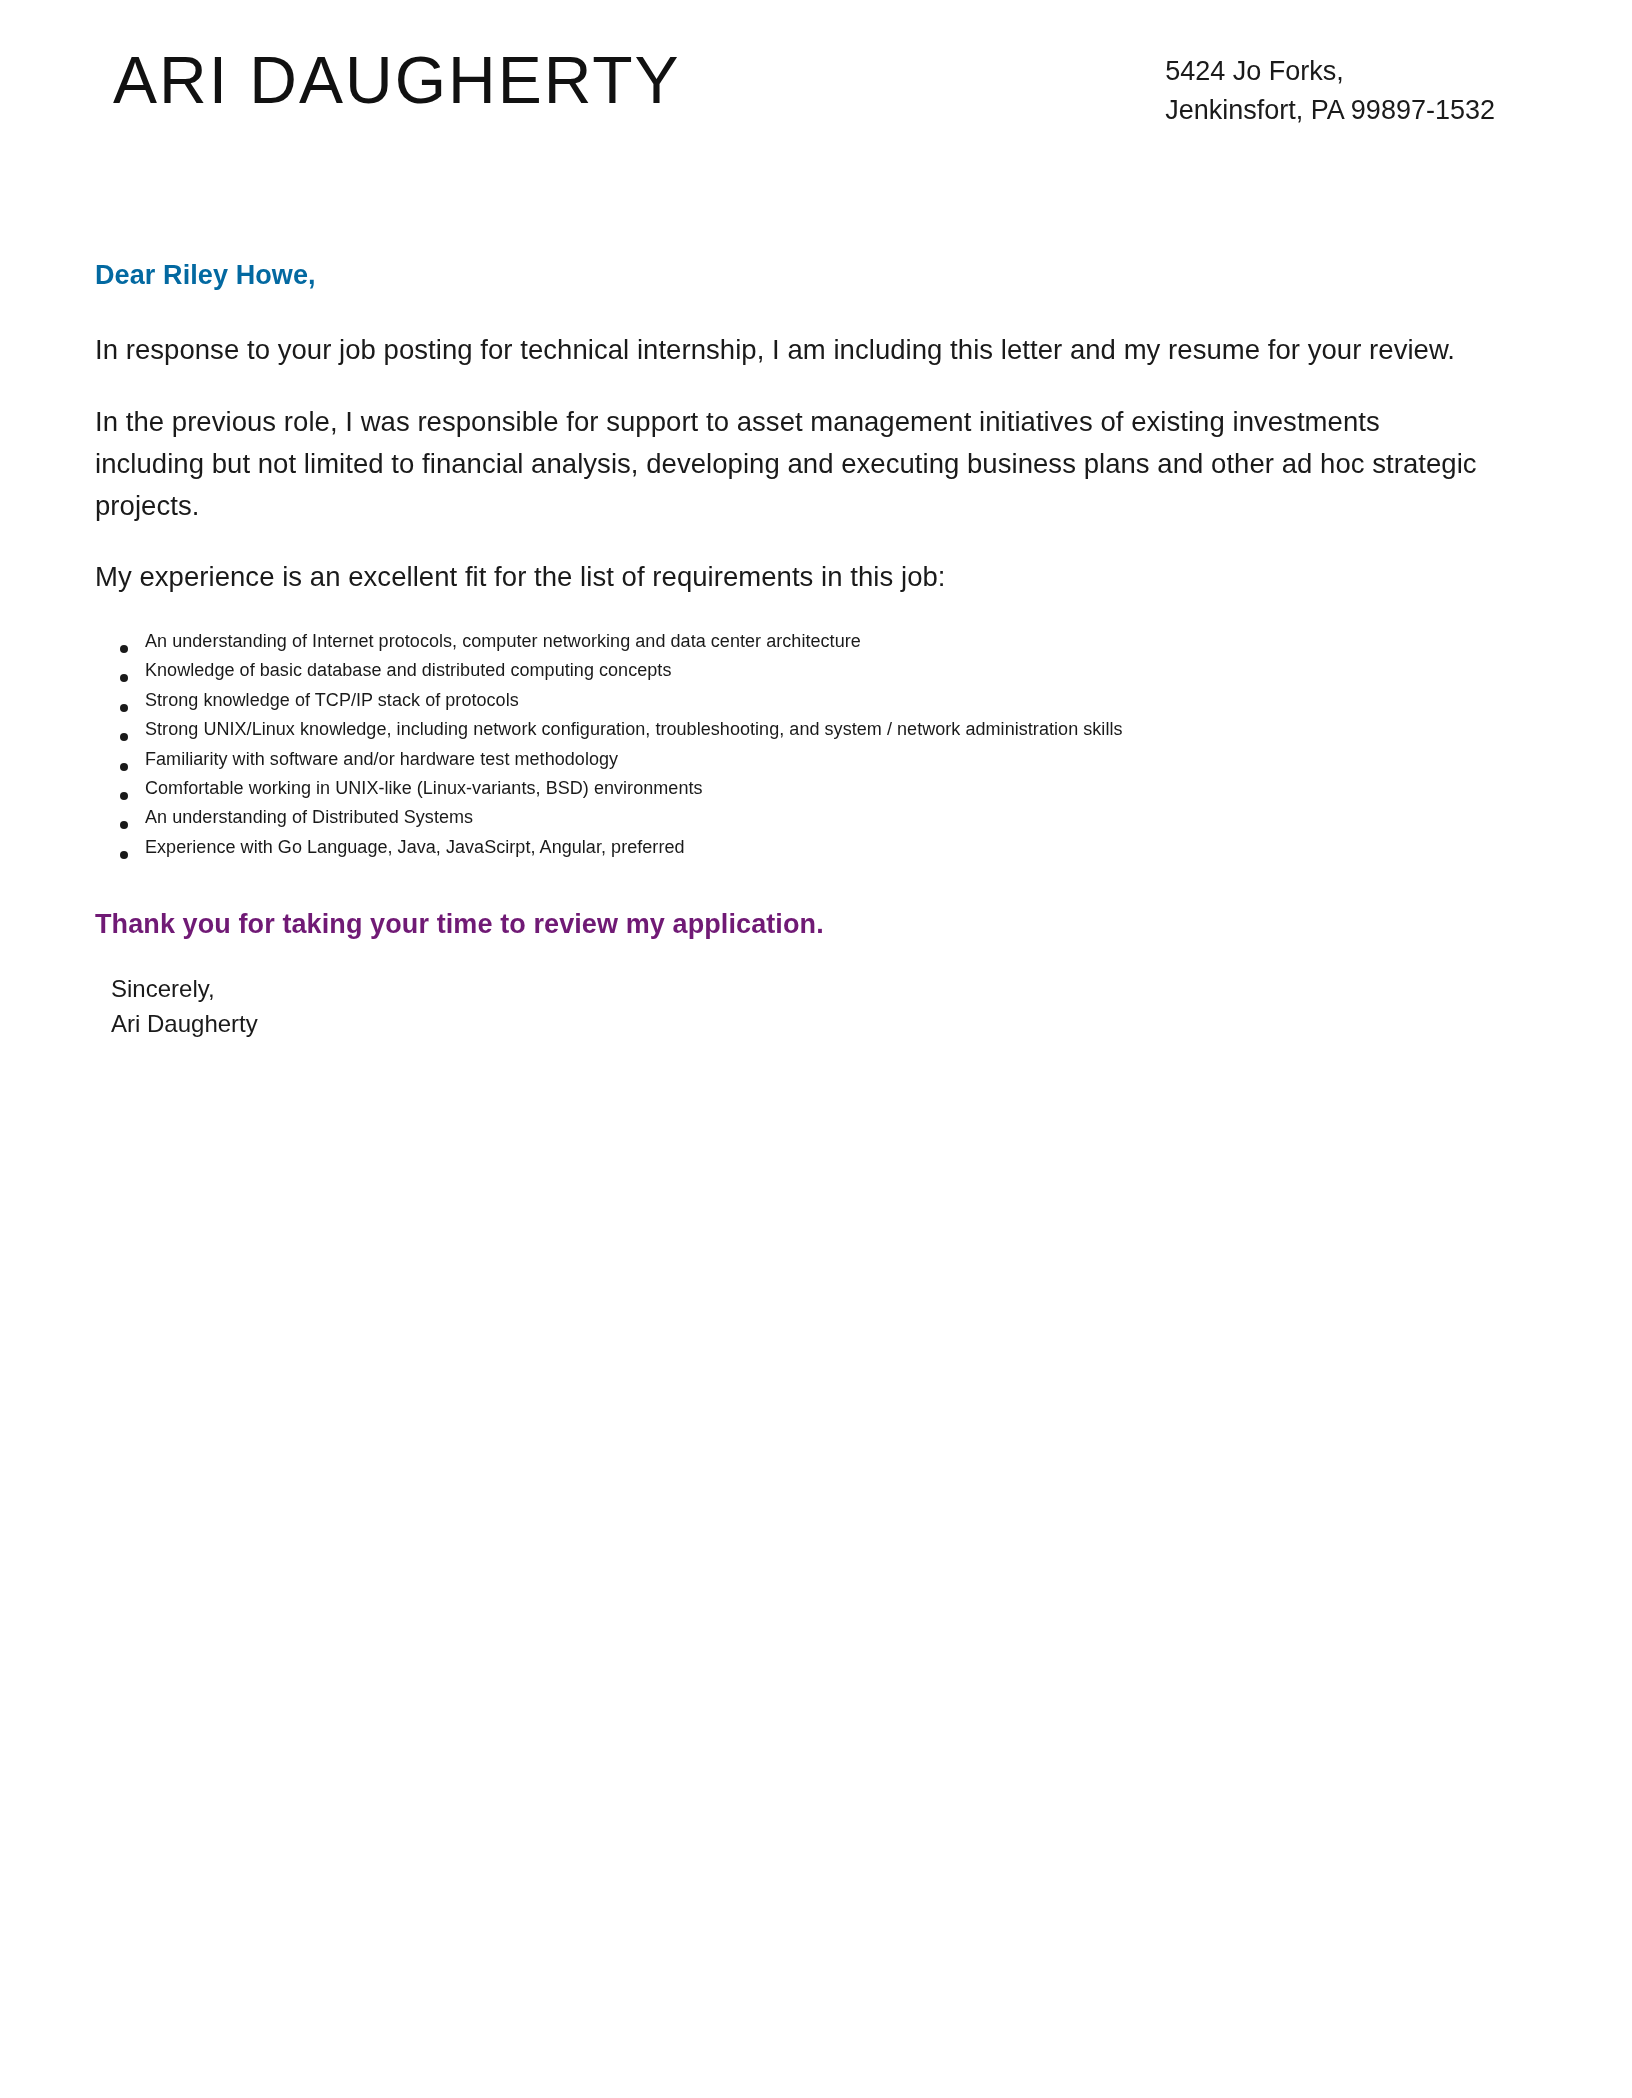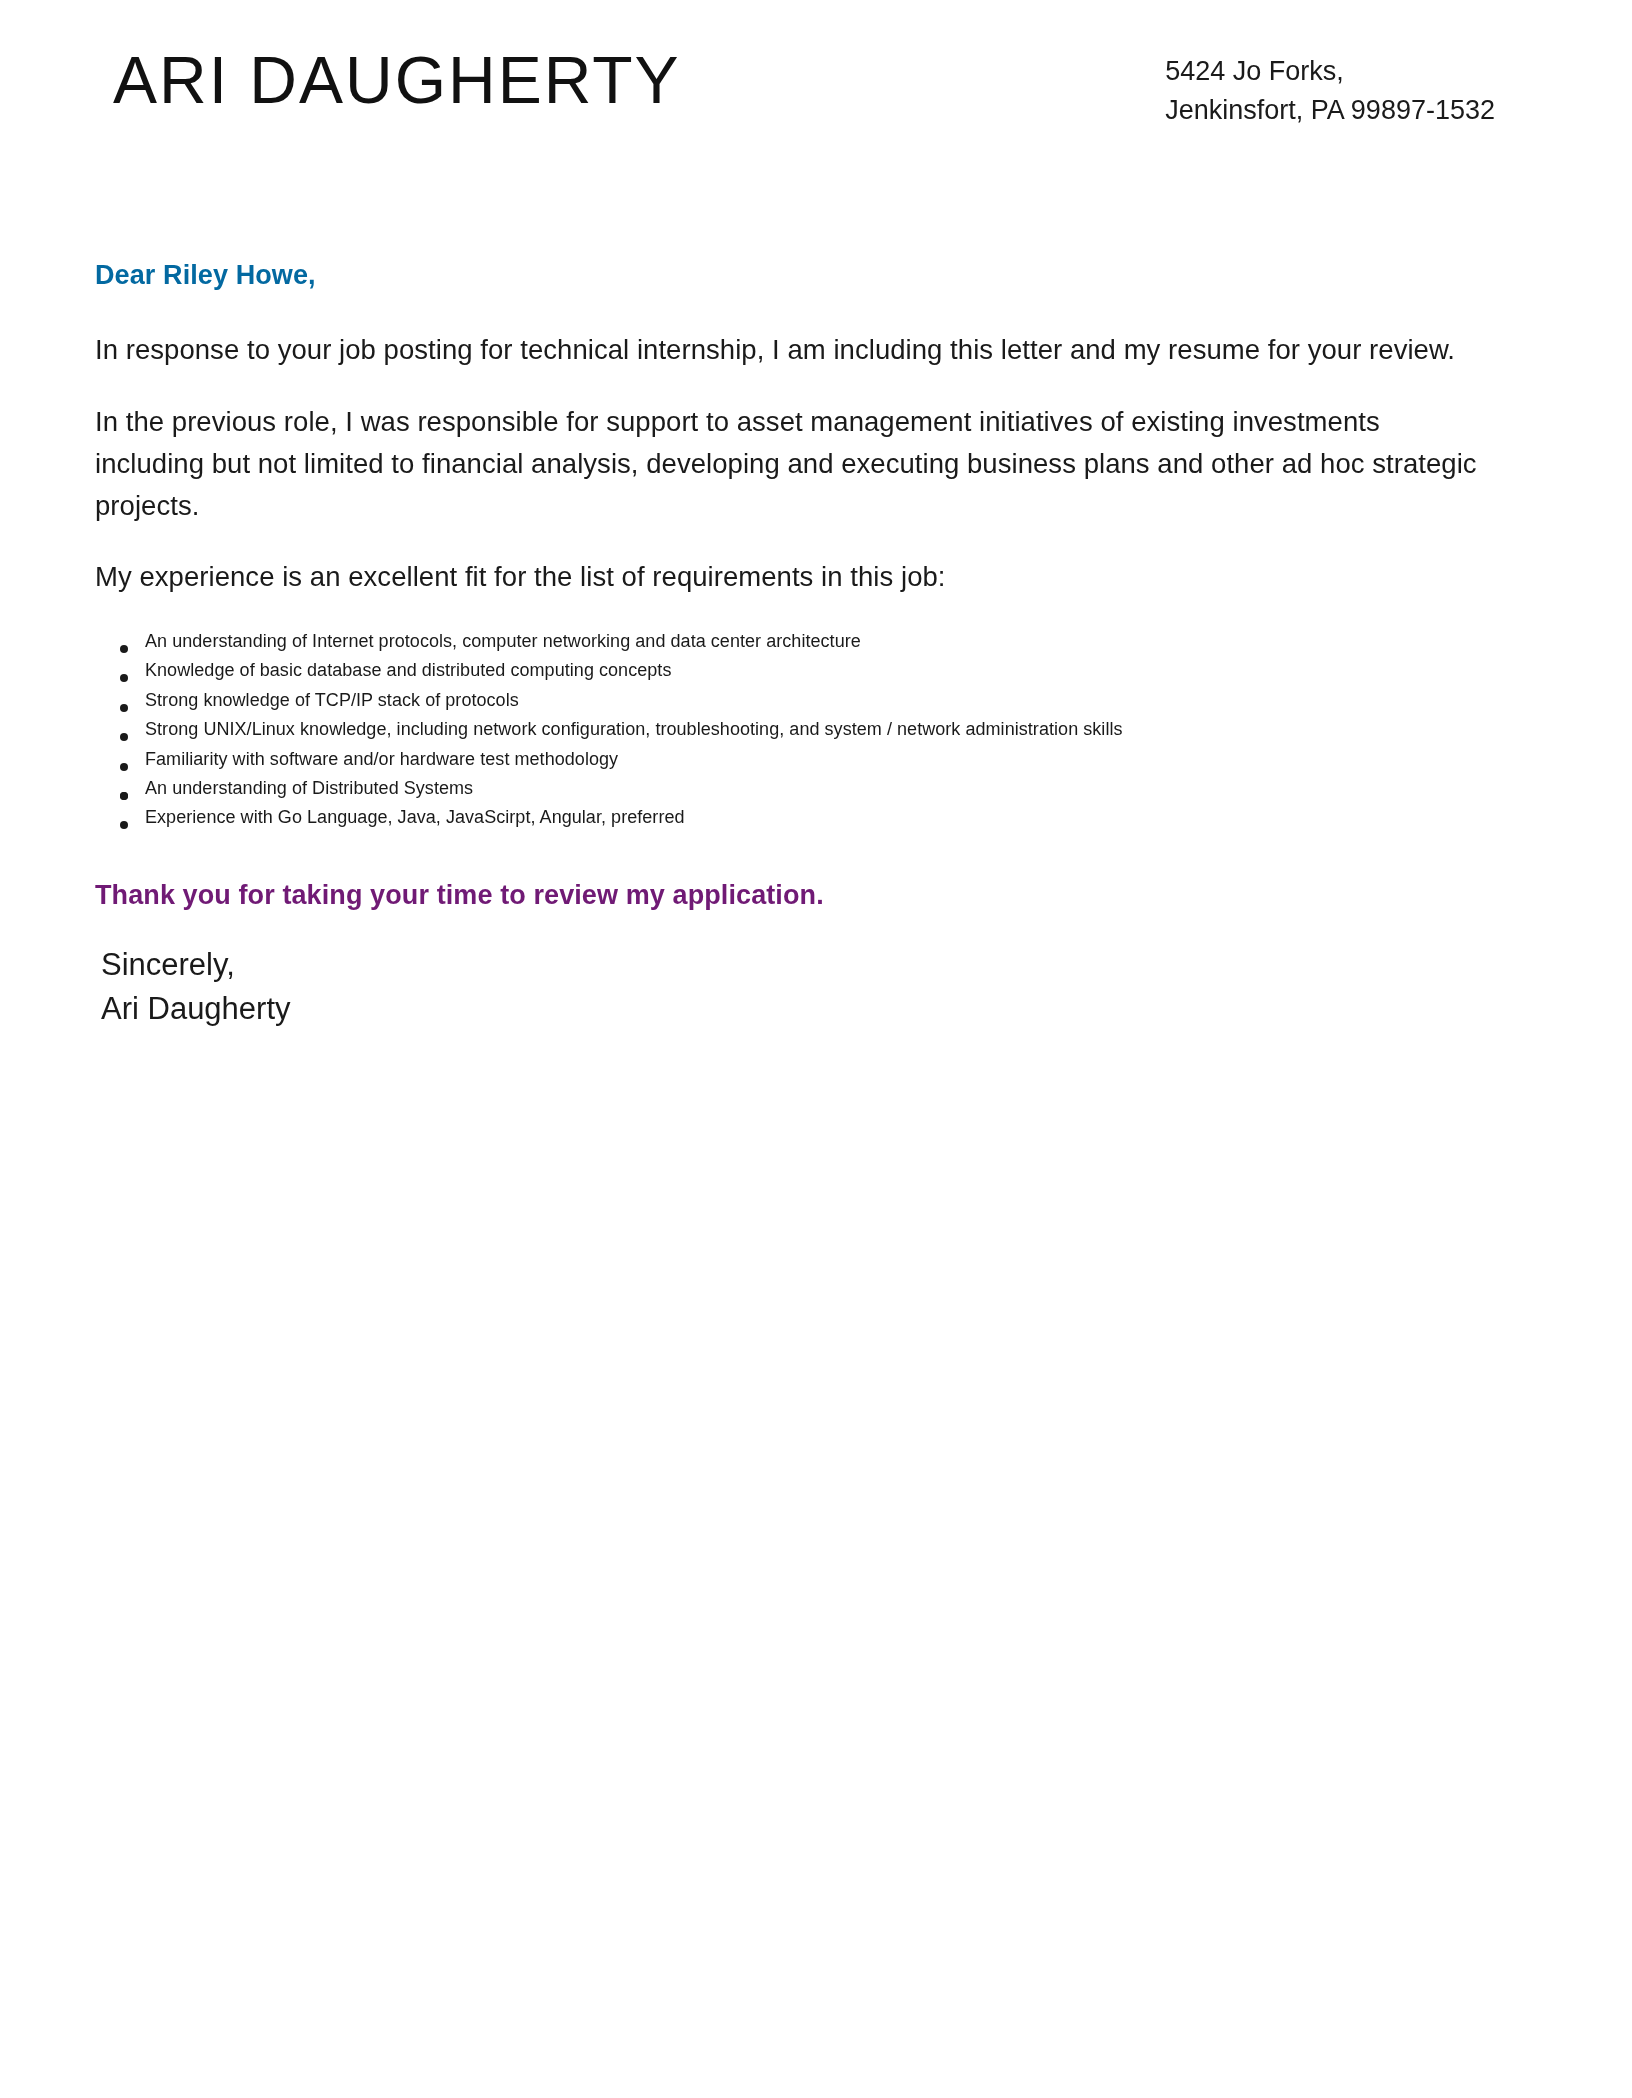--- a/index.html
+++ b/index.html
@@ -117,25 +117,25 @@
   .closing-bold {
     font-size: 27px;
     font-weight: 700;
     line-height: 1.45;
     color: #701a75;
     margin: 44px 0 28px 0;
     letter-spacing: 0.1px;
   }
 
   .signature-block {
-    font-size: 31px;
+    font-size: 24px;
     font-weight: 400;
     line-height: 1.44;
     color: #1a1a1a;
-    margin: 6px;
+    margin: 16px;
   }
   .signature-block span { display: block; }
 </style>
 </head>
 <body>
 
 <div class="page">
   <div class="content">
 
     <div class="letter-header">
@@ -173,20 +173,21 @@
         <li>
           <span class="bullet-dot"></span>
           <span>Strong UNIX/Linux knowledge, including network configuration, troubleshooting, and system / network administration skills</span>
         </li>
         <li>
           <span class="bullet-dot"></span>
           <span>Familiarity with software and/or hardware test methodology</span>
         </li>
         <li>
           <span class="bullet-dot"></span>
+          <span>Comfortable working in UNIX-like (Linux-variants, BSD) environments</span>
         </li>
         <li>
           <span class="bullet-dot"></span>
           <span>An understanding of Distributed Systems</span>
         </li>
         <li>
           <span class="bullet-dot"></span>
           <span>Experience with Go Language, Java, JavaScirpt, Angular, preferred</span>
         </li>
       </ul>

